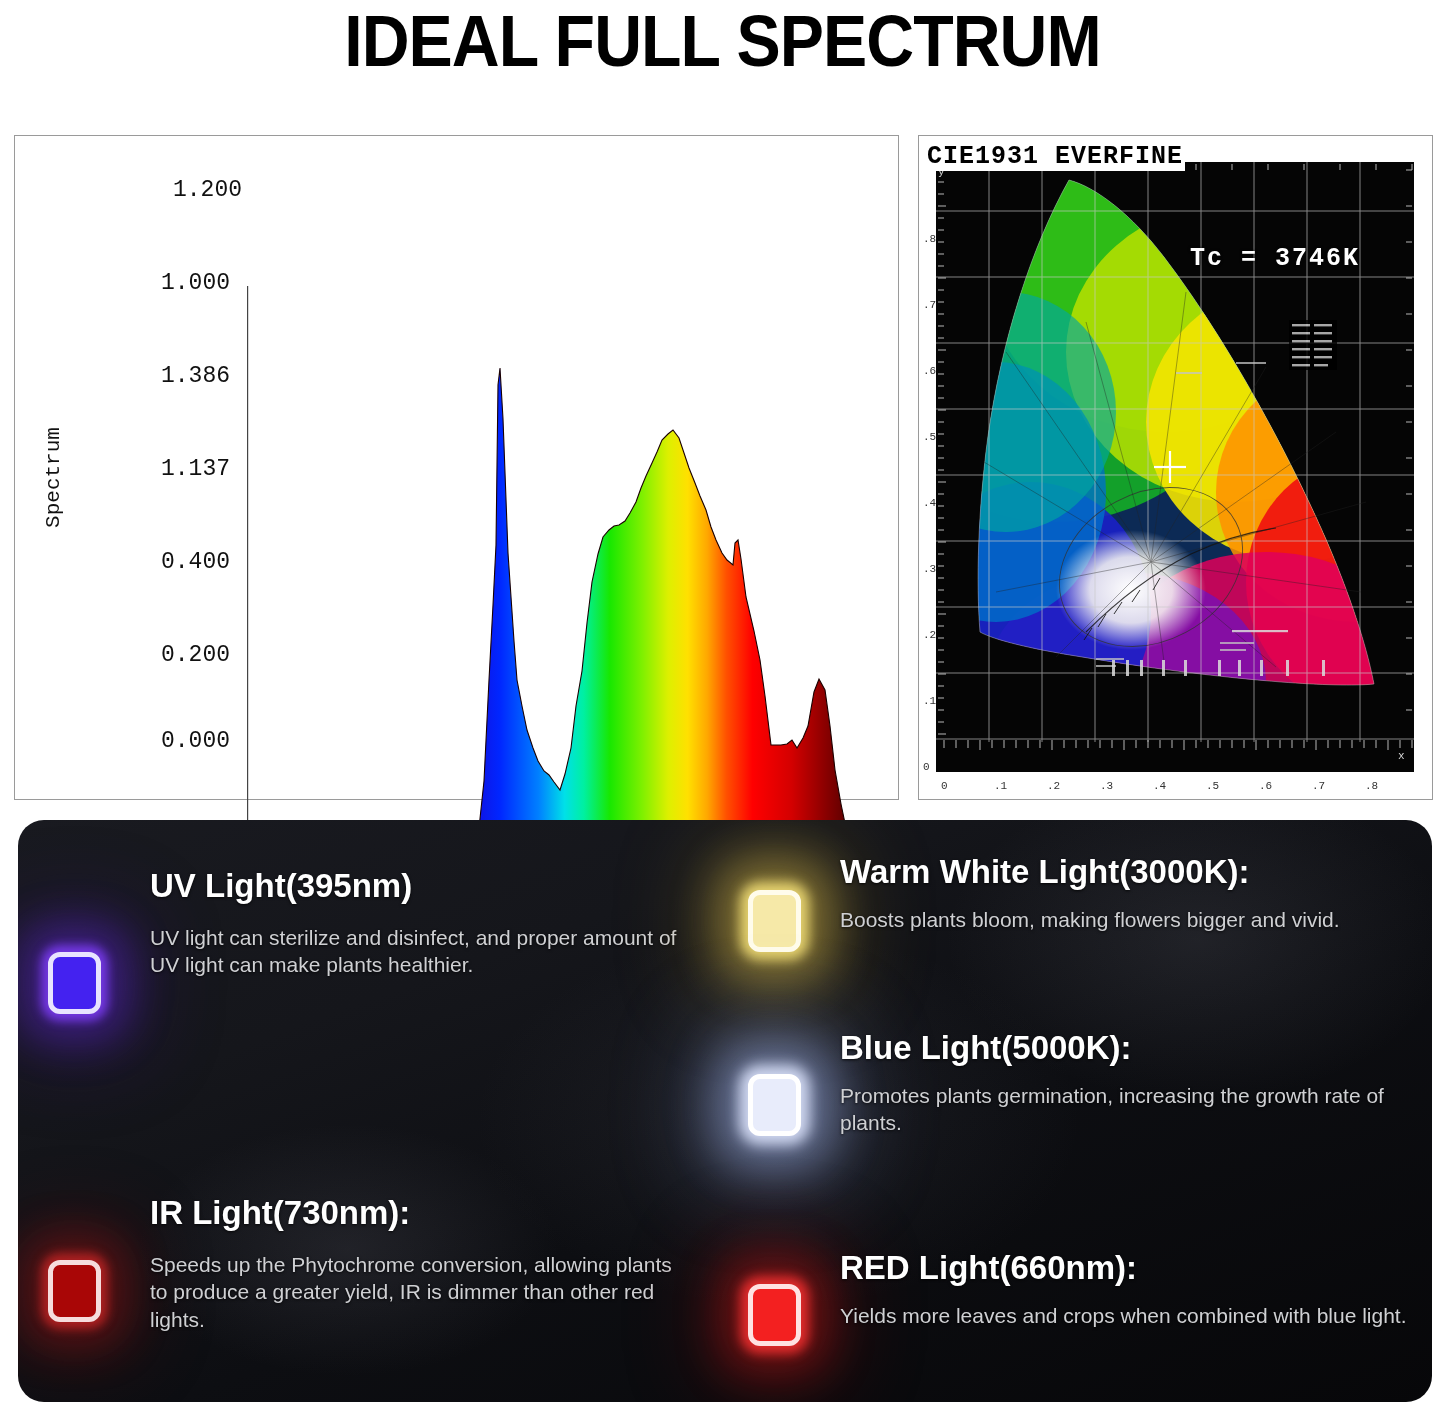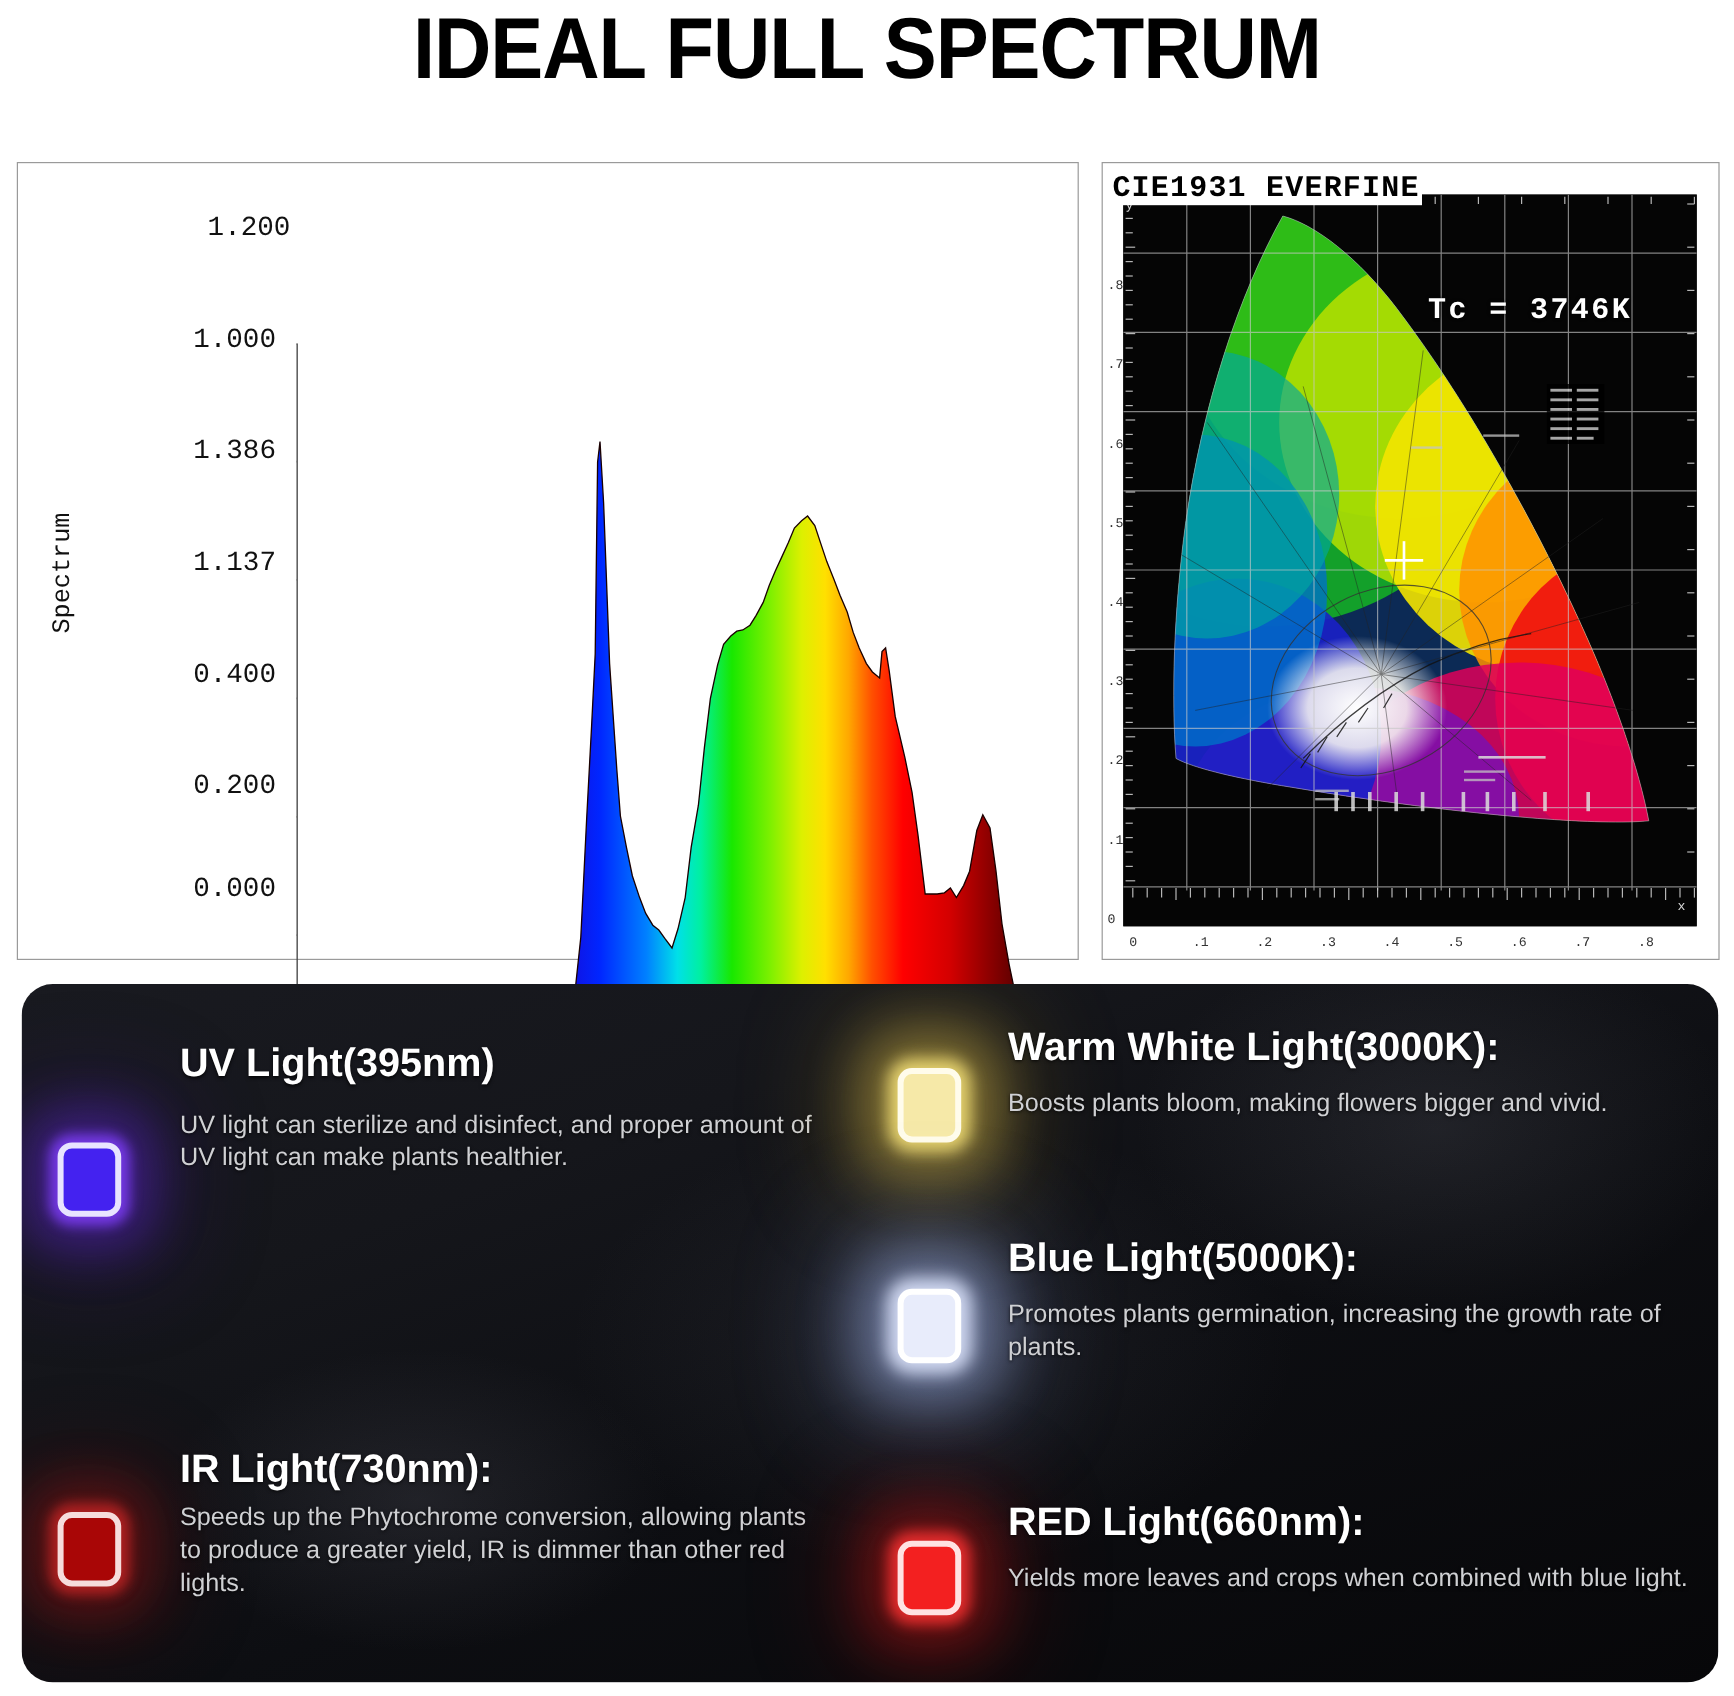--- a/index.html
+++ b/index.html
@@ -521,21 +521,21 @@
 <div class="dark-panel">
 
   <div class="feat-item" style="left:0;top:22px;width:680px;">
     <div class="led led-uv" style="left:30px;top:110px;"></div>
     <div class="feat-head" style="position:absolute;left:132px;top:26px;">UV Light(395nm)</div>
     <div class="feat-body" style="position:absolute;left:132px;top:82px;width:545px;">UV light can sterilize and disinfect, and proper amount of UV light can make plants healthier.</div>
   </div>
 
   <div class="feat-item" style="left:0;top:355px;width:680px;">
     <div class="led led-ir" style="left:30px;top:85px;"></div>
-    <div class="feat-head" style="position:absolute;left:132px;top:20px;margin-top:11px;">IR Light(730nm):</div>
+    <div class="feat-head" style="position:absolute;left:132px;top:20px;">IR Light(730nm):</div>
     <div class="feat-body" style="position:absolute;left:132px;top:76px;width:545px;">Speeds up the Phytochrome conversion, allowing plants to produce a greater yield, IR is dimmer than other red lights.</div>
   </div>
 
   <div class="feat-item" style="left:690px;top:12px;width:724px;">
     <div class="led led-warm" style="left:40px;top:58px;"></div>
     <div class="feat-head" style="position:absolute;left:132px;top:22px;">Warm White Light(3000K):</div>
     <div class="feat-body" style="position:absolute;left:132px;top:74px;width:590px;">Boosts plants bloom, making flowers bigger and vivid.</div>
   </div>
 
   <div class="feat-item" style="left:690px;top:188px;width:724px;">

